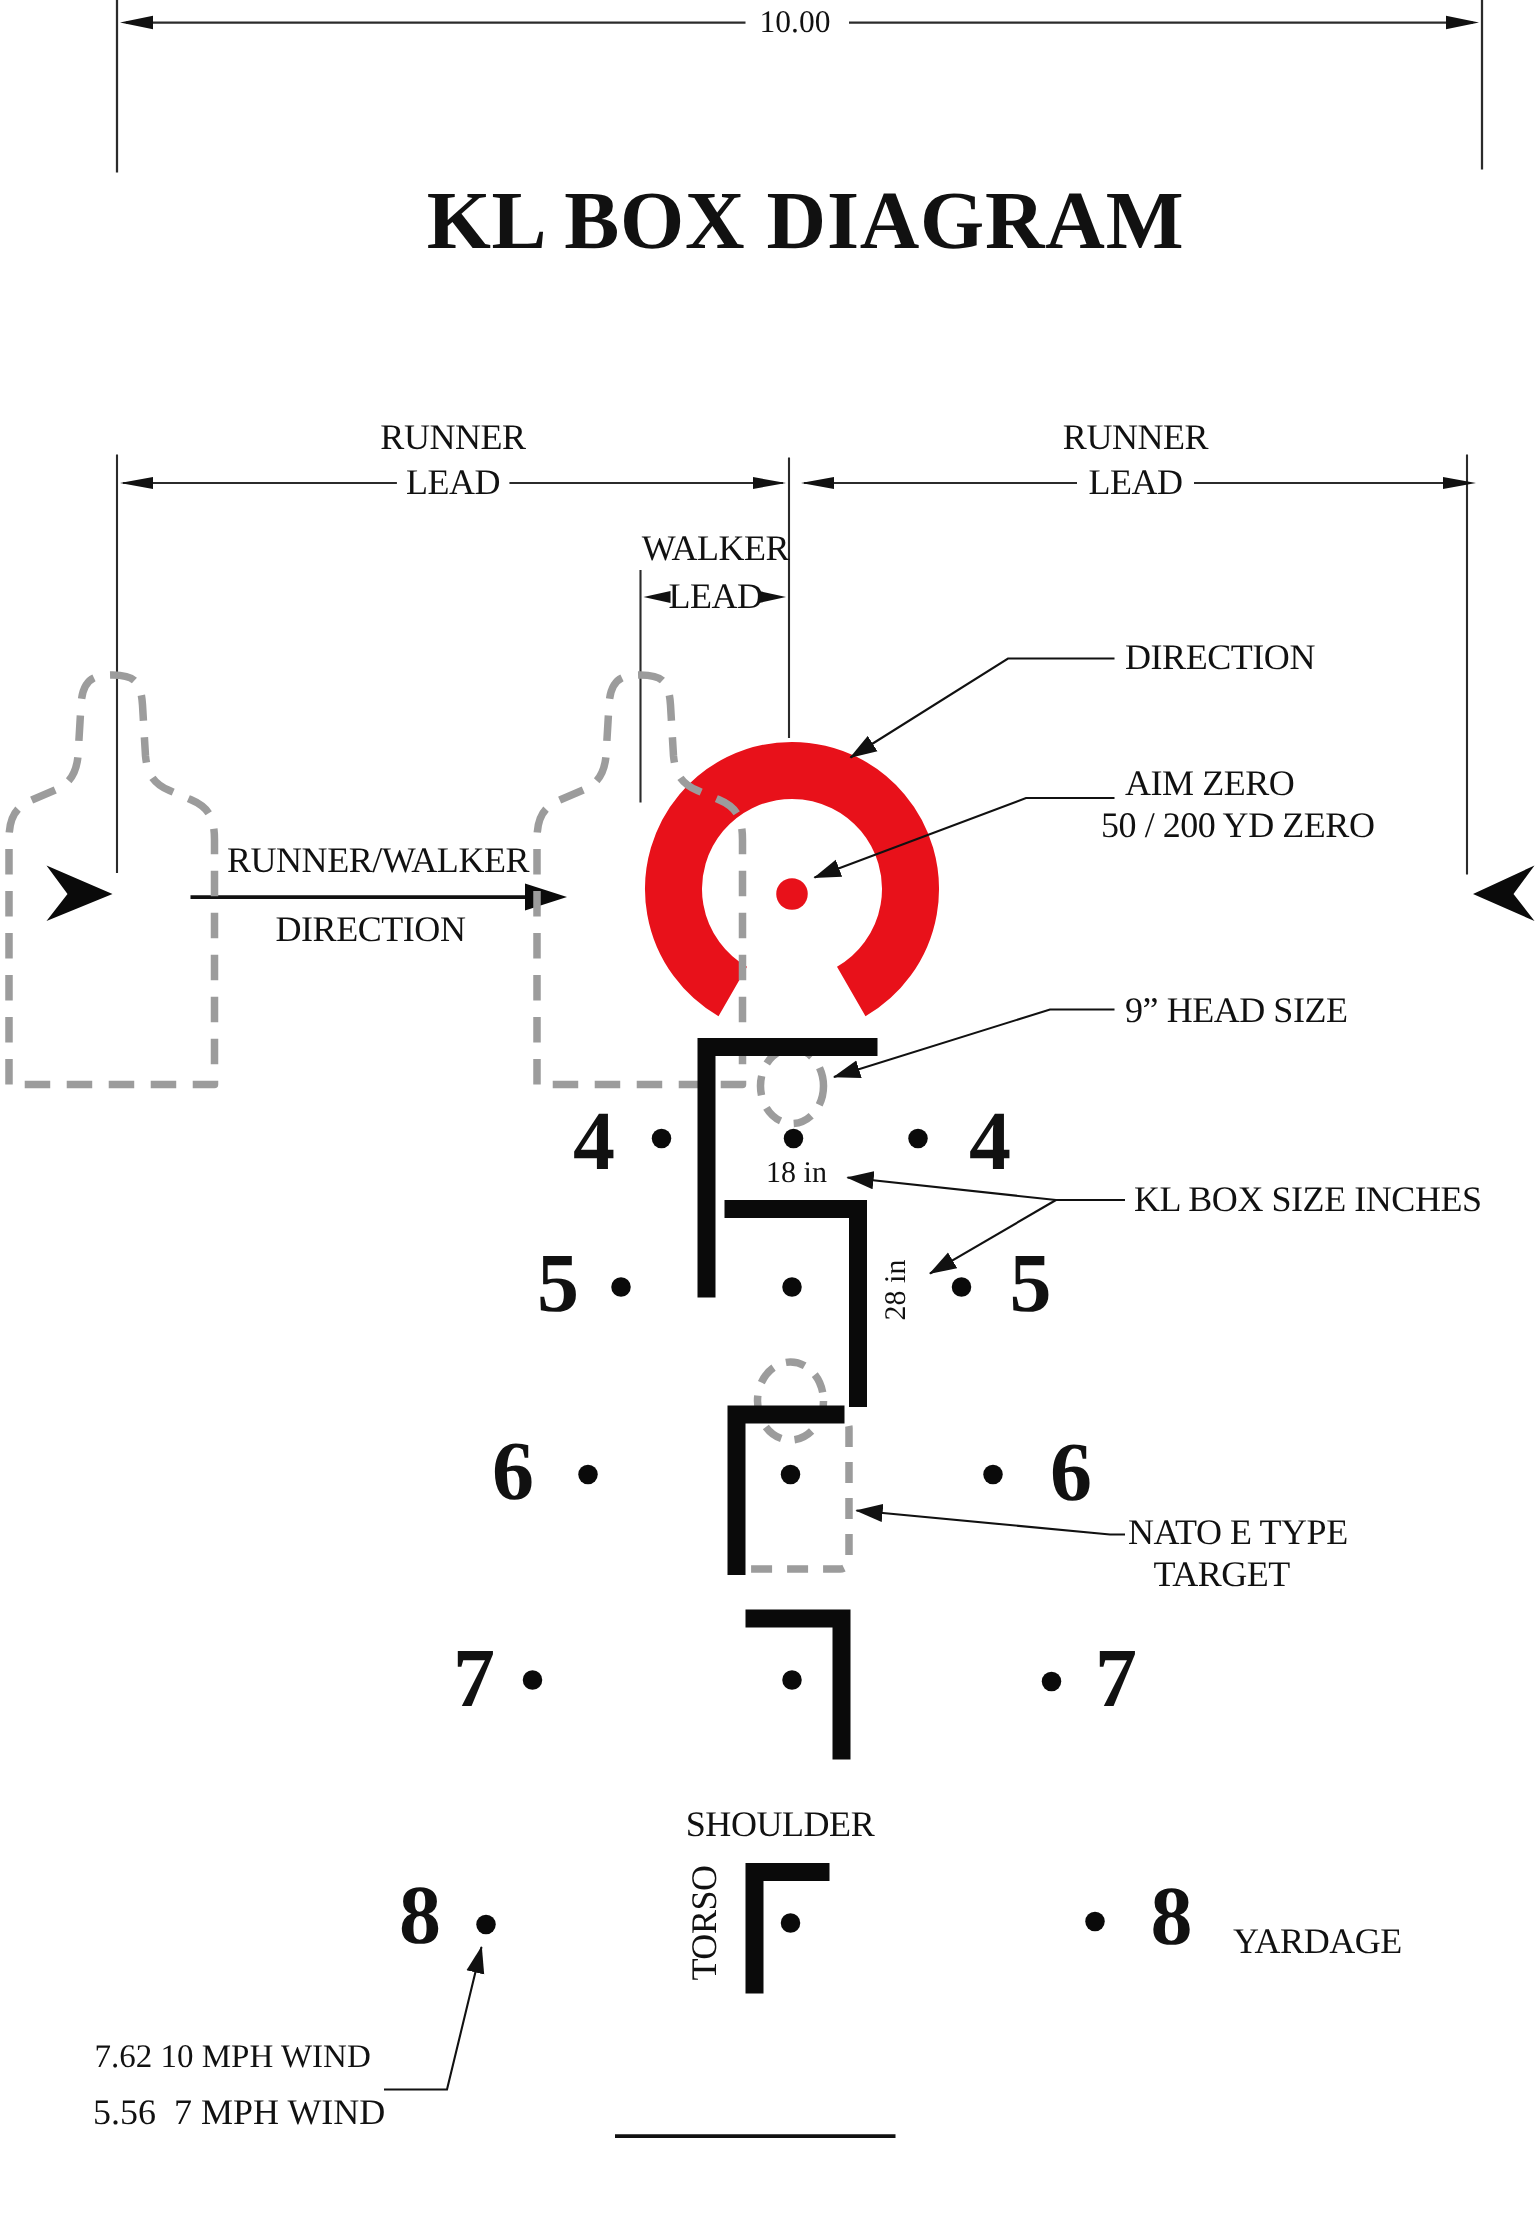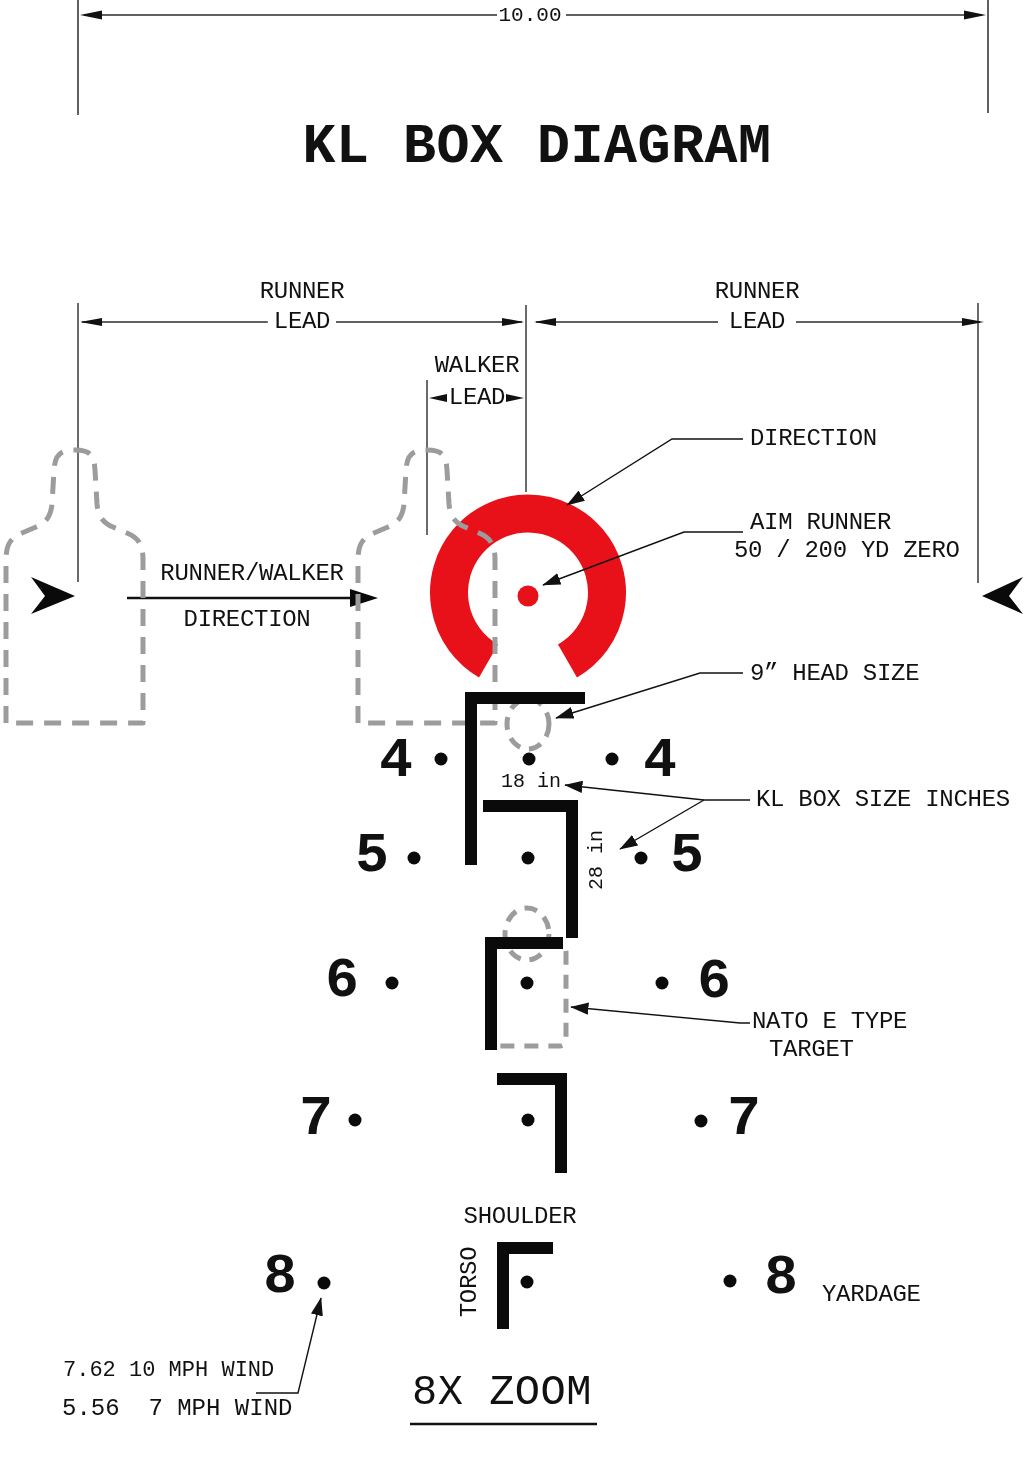--- a/index.html
+++ b/index.html
@@ -1,18 +1,18 @@
 <!DOCTYPE html>
 <html><head>
 <meta charset="utf-8">
 <style>
   html,body{margin:0;padding:0;background:#ffffff;}
   .stage{
     position:relative;width:1024px;height:1480px;background:#ffffff;
-    font-family:Liberation Mono, monospace;color:#111;overflow:hidden;border-radius:25px;
+    font-family:Liberation Serif, serif;color:#111;overflow:hidden;border-radius:25px;
   }
   .stage svg{position:absolute;left:0;top:0;}
   .txt{position:absolute;white-space:pre;line-height:1;color:#111;}
   .ctr{transform:translate(-50%,-50%);text-align:center;}
   .lft{transform:translate(0,-50%);text-align:left;}
   .rot{transform:translate(-50%,-50%) rotate(-90deg);}
   .lab{font-size:24px;letter-spacing:-0.3px;}
   .sm{font-size:20px;}
   .dim{font-size:21px;}
   .num{font-size:56px;font-weight:700;}
@@ -125,21 +125,21 @@
   <div class="txt ctr lab" style="left:757px;top:292px;">RUNNER</div>
   <div class="txt ctr lab" style="left:757px;top:322px;background:#fff;padding:0 6px;">LEAD</div>
 
   <div class="txt ctr lab" style="left:477px;top:366px;">WALKER</div>
   <div class="txt ctr lab" style="left:477px;top:398px;">LEAD</div>
 
   <div class="txt ctr lab" style="left:252px;top:574px;">RUNNER/WALKER</div>
   <div class="txt ctr lab" style="left:247px;top:620px;">DIRECTION</div>
 
   <div class="txt lft lab" style="left:750px;top:439px;">DIRECTION</div>
-  <div class="txt lft lab" style="left:750px;top:523px;">AIM RUNNER</div>
+  <div class="txt lft lab" style="left:750px;top:523px;">AIM ZERO</div>
   <div class="txt lft lab" style="left:714px;top:551px;margin-left:20px;">50 / 200 YD ZERO</div>
   <div class="txt lft lab" style="left:750px;top:674px;">9” HEAD SIZE</div>
   <div class="txt lft lab" style="left:756px;top:800px;">KL BOX SIZE INCHES</div>
   <div class="txt lft lab" style="left:752px;top:1022px;text-align:right;">NATO E TYPE</div>
   <div class="txt lft lab" style="left:752px;top:1050px;margin-left:17px;">TARGET</div>
 
   <div class="txt ctr sm" style="left:531px;top:782px;">18 in</div>
   <div class="txt rot sm" style="left:597px;top:860px;">28 in</div>
 
   <div class="txt ctr lab" style="left:520px;top:1217px;">SHOULDER</div>
@@ -153,15 +153,14 @@
   <div class="txt ctr num" style="left:660px;top:761px;">4</div>
   <div class="txt ctr num" style="left:372px;top:856px;">5</div>
   <div class="txt ctr num" style="left:687px;top:856px;">5</div>
   <div class="txt ctr num" style="left:342px;top:981px;">6</div>
   <div class="txt ctr num" style="left:714px;top:982px;">6</div>
   <div class="txt ctr num" style="left:316px;top:1119px;">7</div>
   <div class="txt ctr num" style="left:744px;top:1119px;">7</div>
   <div class="txt ctr num" style="left:280px;top:1277px;">8</div>
   <div class="txt ctr num" style="left:781px;top:1278px;">8</div>
 
-  <div class="txt ctr footer" style="left:502px;top:1393px;">8X ZOOM</div>
 
 </div>
 
 </body></html>

